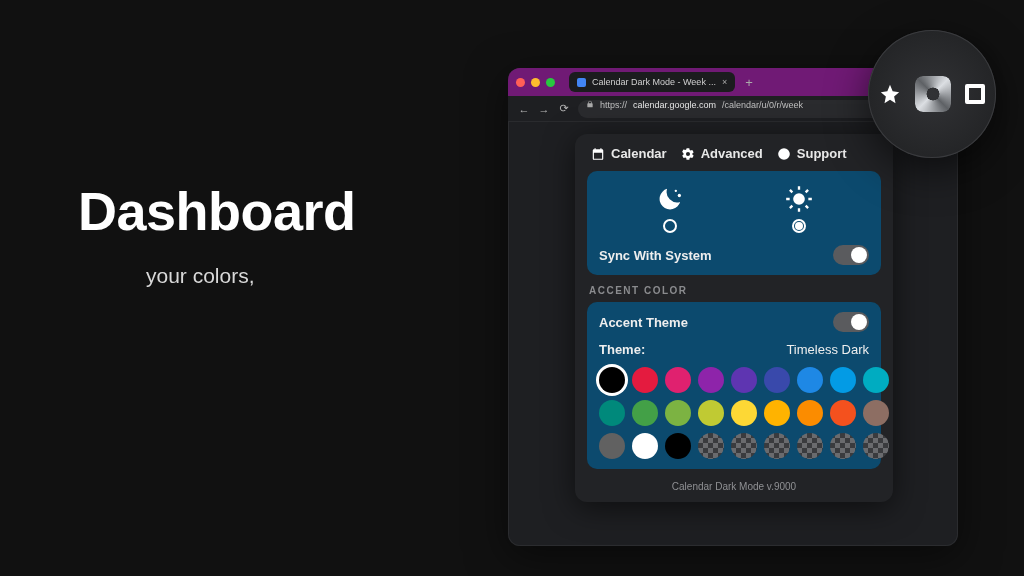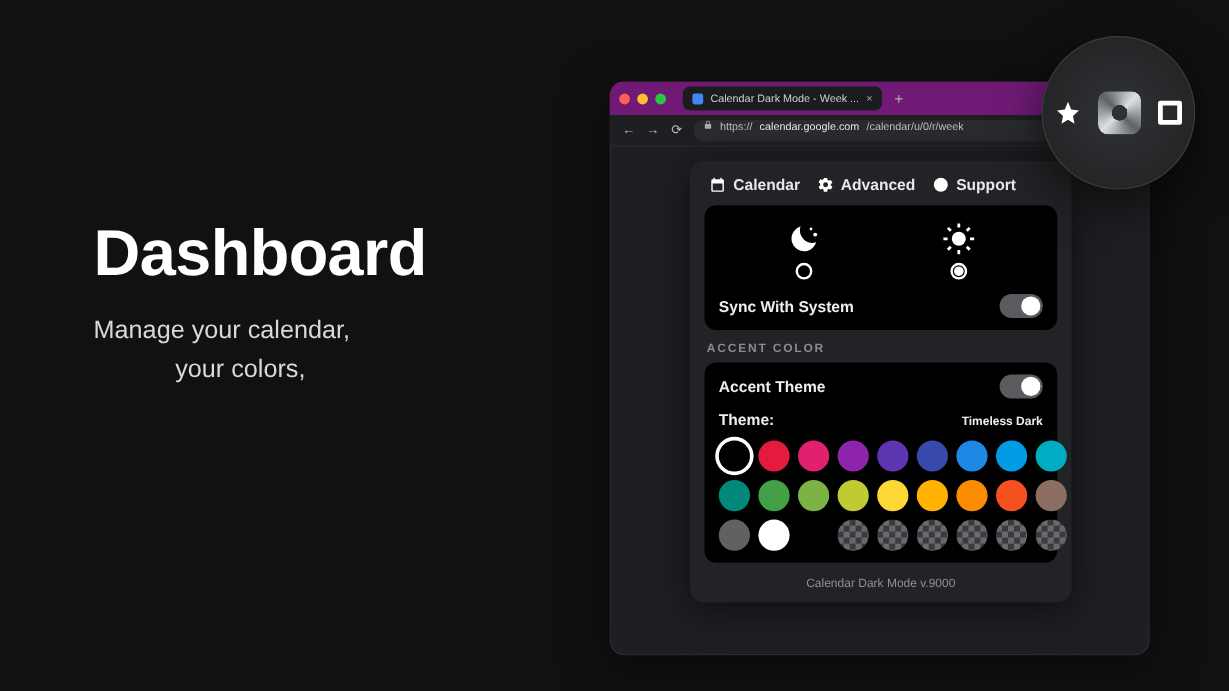--- a/index.html
+++ b/index.html
@@ -101,21 +101,21 @@
   }
   .tabs .t { display:flex; align-items:center; gap:6px; cursor:pointer; }
   .tabs .t svg { width:14px; height:14px; fill:#fff; }
 
   .section-label {
     font-size: 10px; letter-spacing: 1.5px; font-weight: 700;
     color: #8a8b8e; margin: 4px 2px 6px;
   }
 
   .card {
-    background: #000000; border-radius: 10px; padding: 10px 12px;
+    background: #0c4a6e; border-radius: 10px; padding: 10px 12px;
   }
   .card + .section-label { margin-top: 10px; }
 
   .theme-choices {
     display:flex; justify-content: space-around; align-items:center;
     padding: 4px 6px 2px;
   }
   .choice { display:flex; flex-direction:column; align-items:center; gap:6px; }
   .choice .glyph { width:30px; height:28px; fill:#fff; }
   .radio {
@@ -133,21 +133,21 @@
 
   .toggle {
     width: 36px; height: 20px; background: #5a5b5e; border-radius: 999px;
     position: relative;
   }
   .toggle::after {
     content:""; position:absolute; right:2px; top:2px;
     width:16px; height:16px; background:#fff; border-radius:50%;
   }
 
-  .theme-name { font-weight:700; font-size:10px; color:#eee; }
+  .theme-name { font-weight:400; font-size:13px; color:#eee; }
 
   .swatches {
     display:grid; grid-template-columns: repeat(9, 26px);
     gap: 7px; margin-top: 10px; justify-content: start;
   }
   .sw {
     width:26px; height:26px; border-radius:50%;
   }
   .sw.sel { box-shadow: 0 0 0 3px #fff; }
   .sw.checker {
@@ -185,21 +185,20 @@
   .magnifier .sq {
     width:20px; height:20px; border:4px solid #fff; border-radius:2px;
   }
 </style>
 </head>
 <body>
 
 <div class="hero">
   <h1>Dashboard</h1>
   <div class="sub">
-    <span>Manage your calendar,</span>
     <span class="l2">your colors,</span>
   </div>
 </div>
 
 <div class="browser">
   <div class="tabbar">
     <div class="traffic">
       <div class="dot red"></div>
       <div class="dot yellow"></div>
       <div class="dot green"></div>

